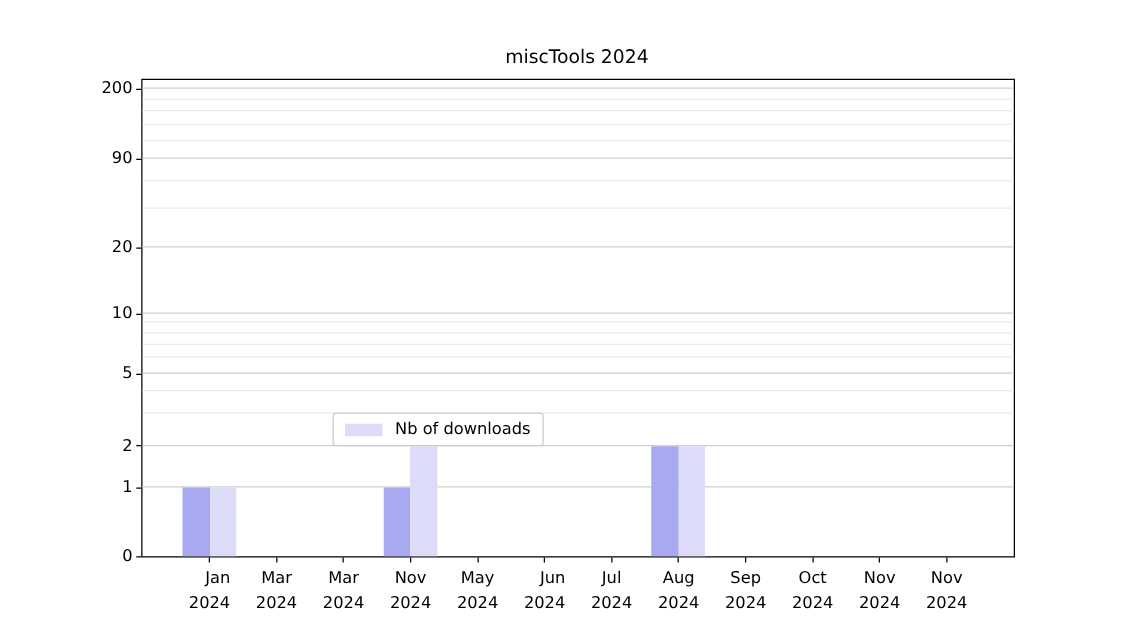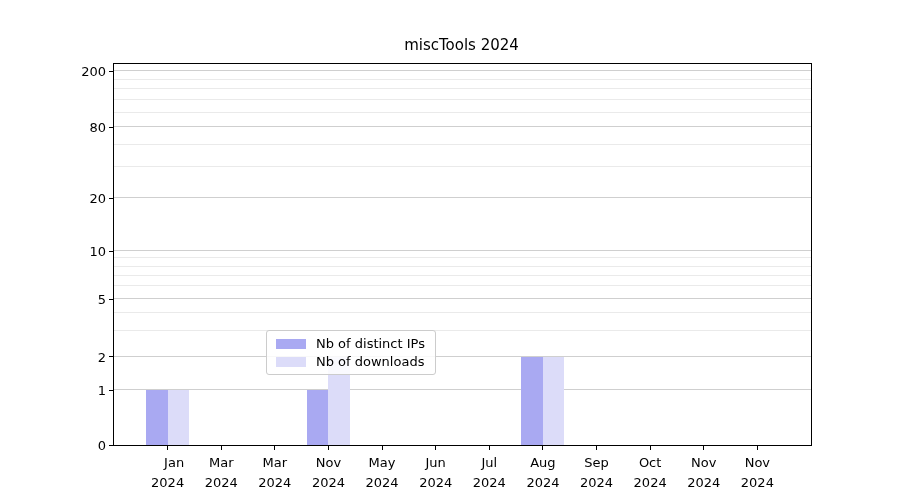--- a/index.html
+++ b/index.html
@@ -70,21 +70,21 @@
       <div class="ytick-mark" style="top: calc(61.7% - 0.5px);"></div>
       <div class="ytick-label" style="top: 61.7%;">5</div>
       <div class="gridline major" style="bottom: 50.9%;"></div>
       <div class="ytick-mark" style="top: calc(49.1% - 0.5px);"></div>
       <div class="ytick-label" style="top: 49.1%;">10</div>
       <div class="gridline major" style="bottom: 64.8%;"></div>
       <div class="ytick-mark" style="top: calc(35.2% - 0.5px);"></div>
       <div class="ytick-label" style="top: 35.2%;">20</div>
       <div class="gridline major" style="bottom: 83.4%;"></div>
       <div class="ytick-mark" style="top: calc(16.6% - 0.5px);"></div>
-      <div class="ytick-label" style="top: 16.6%;">80</div>
+      <div class="ytick-label" style="top: 16.6%;">90</div>
       <div class="gridline major" style="bottom: 98.1%;"></div>
       <div class="ytick-mark" style="top: calc(1.9% - 0.5px);"></div>
       <div class="ytick-label" style="top: 1.9%;">200</div>
       <div class="xtick-mark" style="left: calc(7.69231% - 0.5px);"></div>
       <div class="xtick-label" style="left: 7.69231%; text-align: right;">
         <div>Jan</div>
         <div>2024</div>
       </div>
       <div class="xtick-mark" style="left: calc(15.3846% - 0.5px);"></div>
       <div class="xtick-label" style="left: 15.3846%;">
@@ -100,21 +100,21 @@
       <div class="xtick-label" style="left: 30.7692%;">
         <div>Nov</div>
         <div>2024</div>
       </div>
       <div class="xtick-mark" style="left: calc(38.4615% - 0.5px);"></div>
       <div class="xtick-label" style="left: 38.4615%;">
         <div>May</div>
         <div>2024</div>
       </div>
       <div class="xtick-mark" style="left: calc(46.1538% - 0.5px);"></div>
-      <div class="xtick-label" style="left: 46.1538%;">
+      <div class="xtick-label" style="left: 46.1538%; text-align: right;">
         <div>Jun</div>
         <div>2024</div>
       </div>
       <div class="xtick-mark" style="left: calc(53.8462% - 0.5px);"></div>
       <div class="xtick-label" style="left: 53.8462%;">
         <div>Jul</div>
         <div>2024</div>
       </div>
       <div class="xtick-mark" style="left: calc(61.5385% - 0.5px);"></div>
       <div class="xtick-label" style="left: 61.5385%;">
@@ -144,21 +144,17 @@
       <div class="bar" style="left: calc(4.61538%); width: 3.07692%; height: 14.4%; background: rgb(169, 169, 242);"></div>
       <div class="bar" style="left: calc(27.6923%); width: 3.07692%; height: 14.4%; background: rgb(169, 169, 242);"></div>
       <div class="bar" style="left: calc(58.4615%); width: 3.07692%; height: 23.1%; background: rgb(169, 169, 242);"></div>
       <div class="bar" style="left: calc(7.69231%); width: 3.07692%; height: 14.4%; background: rgb(220, 220, 249);"></div>
       <div class="bar" style="left: calc(30.7692%); width: 3.07692%; height: 23.1%; background: rgb(220, 220, 249);"></div>
       <div class="bar" style="left: calc(61.5385%); width: 3.07692%; height: 23.1%; background: rgb(220, 220, 249);"></div>
     </div>
 
   <div class="legend" id="legend">
     <div class="legend-row">
-      <span class="legend-swatch" id="swatch-0" style="background: rgb(169, 169, 242);"></span>
-      <span class="legend-label">Nb of distinct IPs</span>
-    </div>
-    <div class="legend-row">
       <span class="legend-swatch" id="swatch-1" style="background: rgb(220, 220, 249);"></span>
       <span class="legend-label">Nb of downloads</span>
     </div>
   </div>
 </div>
 
 </body></html>

